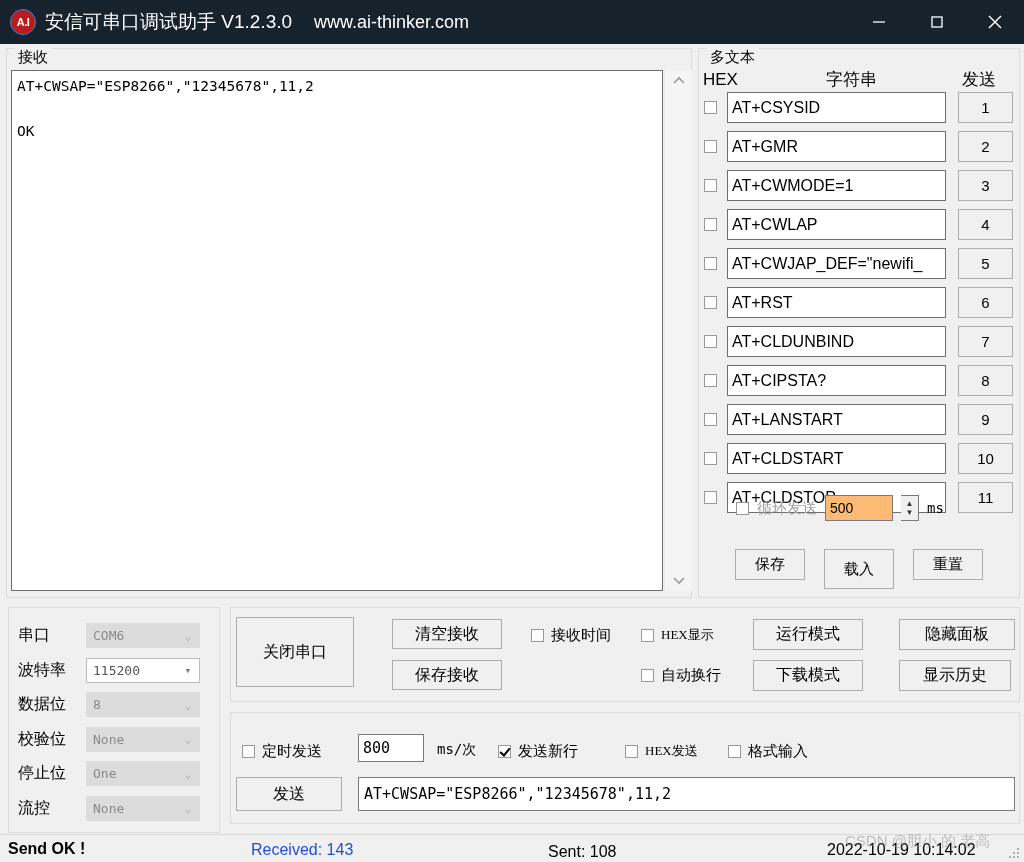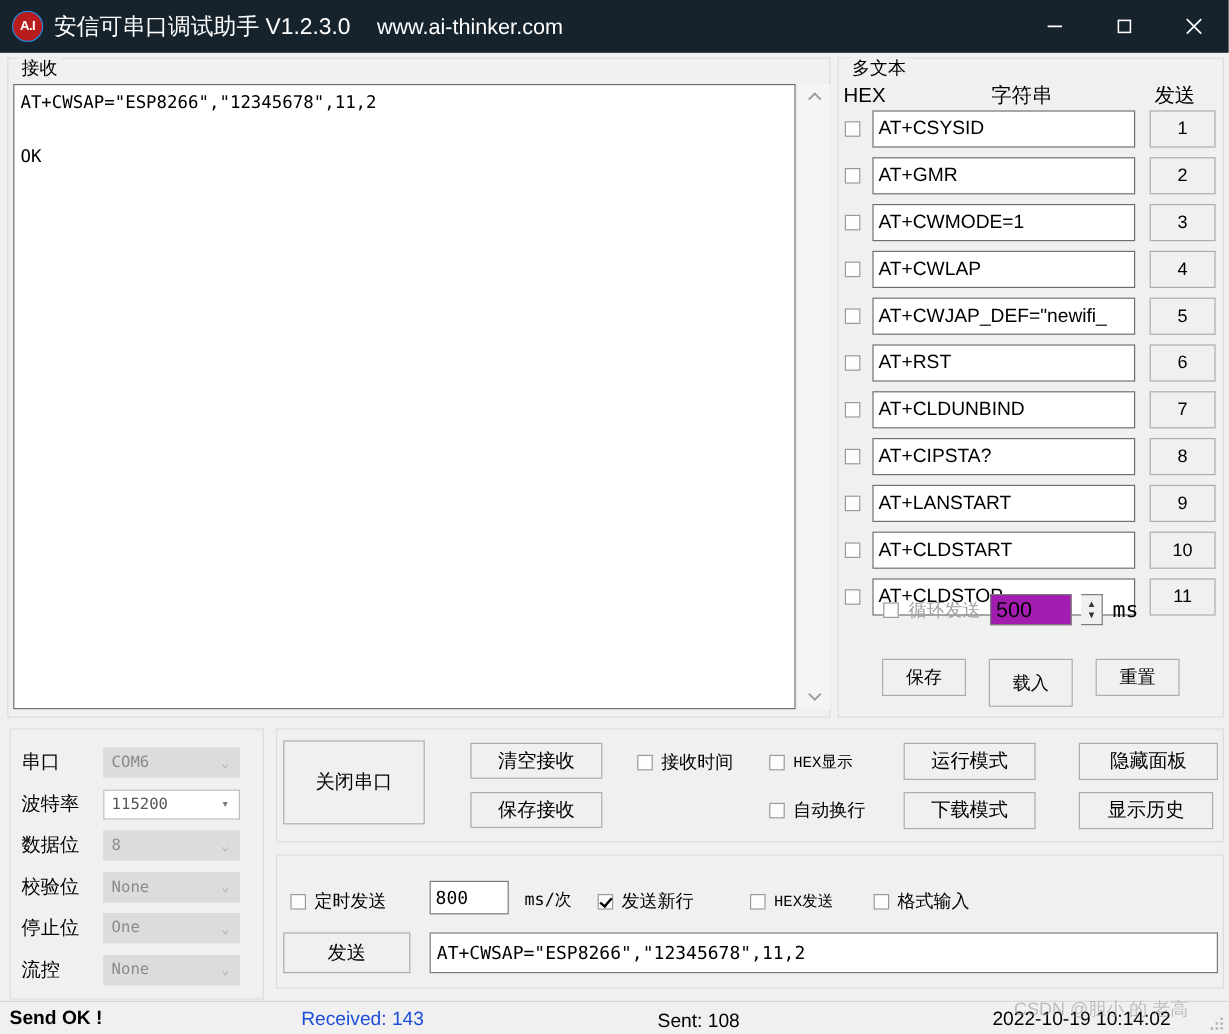--- a/index.html
+++ b/index.html
@@ -79,21 +79,21 @@
   }
   .cb.checked::after {
     content: "";
     position: absolute; left: 3px; top: 0px;
     width: 4px; height: 8px;
     border: solid #000; border-width: 0 2px 2px 0;
     transform: rotate(40deg);
   }
   .cbrow { display: flex; align-items: center; gap: 7px; }
   .cblabel { font-size: 15px; color: #000; white-space: nowrap; }
-  .cblabel.mono { font-family: Liberation Mono, monospace; font-size: 13px; }
+  .cblabel.mono { font-family: Liberation Serif, serif; font-size: 13px; }
   .disabled-label { color: #a0a0a0; }
 
   
   #recv-group { left: 6px; top: 48px; width: 686px; height: 550px; }
   #recv-label { left: 14px; top: 48px; }
   #recv-box {
     position: absolute; left: 11px; top: 70px;
     width: 652px; height: 521px;
     background: #ffffff;
     border: 1px solid #6e6e6e;
@@ -135,33 +135,33 @@
     white-space: nowrap; overflow: hidden;
   }
   .mbtn {
     position: absolute; left: 255px; top: 0;
     width: 55px; height: 31px;
   }
 
   #loop-row { position: absolute; left: 736px; top: 495px; display: flex; align-items: center; gap: 8px; }
   #loop-val {
     width: 68px; height: 26px;
-    background: #a21caf; border: 1px solid #7a7a7a;
-    font-size: 18px; color: #000;
+    background: #fdba74; border: 1px solid #7a7a7a;
+    font-size: 14px; color: #000;
     display: flex; align-items: center; padding-left: 4px;
   }
   #loop-spin {
     width: 18px; height: 26px;
     border: 1px solid #7a7a7a; border-left: none;
     background: #f0f0f0;
     display: flex; flex-direction: column;
     align-items: center; justify-content: center;
   }
   #loop-spin span { font-size: 8px; line-height: 9px; color: #333; }
-  #loop-ms { font-size: 18px; font-family: "DejaVu Sans Mono", monospace; color: #000; }
+  #loop-ms { font-size: 14px; font-family: "DejaVu Sans Mono", monospace; color: #000; }
 
   #save-btn { position: absolute; left: 735px; top: 549px; width: 70px; height: 31px; }
   #load-btn { position: absolute; left: 824px; top: 549px; width: 70px; height: 40px; }
   #reset-btn{ position: absolute; left: 913px; top: 549px; width: 70px; height: 31px; }
 
   
   #serial-group { left: 8px; top: 607px; width: 212px; height: 226px; }
   .srow { position: absolute; left: 18px; height: 25px; display: flex; align-items: center; }
   .slabel { width: 68px; font-size: 16px; color: #000; }
   .combo {

